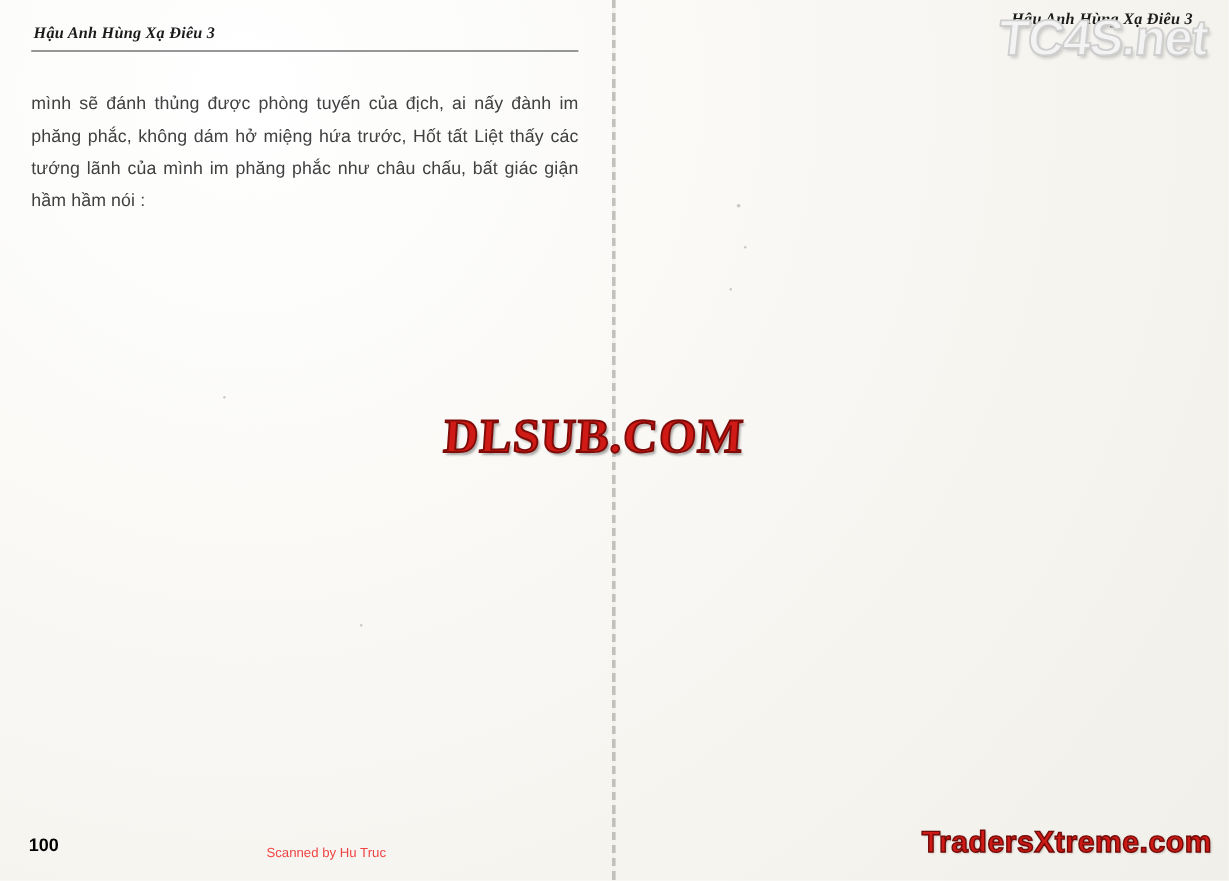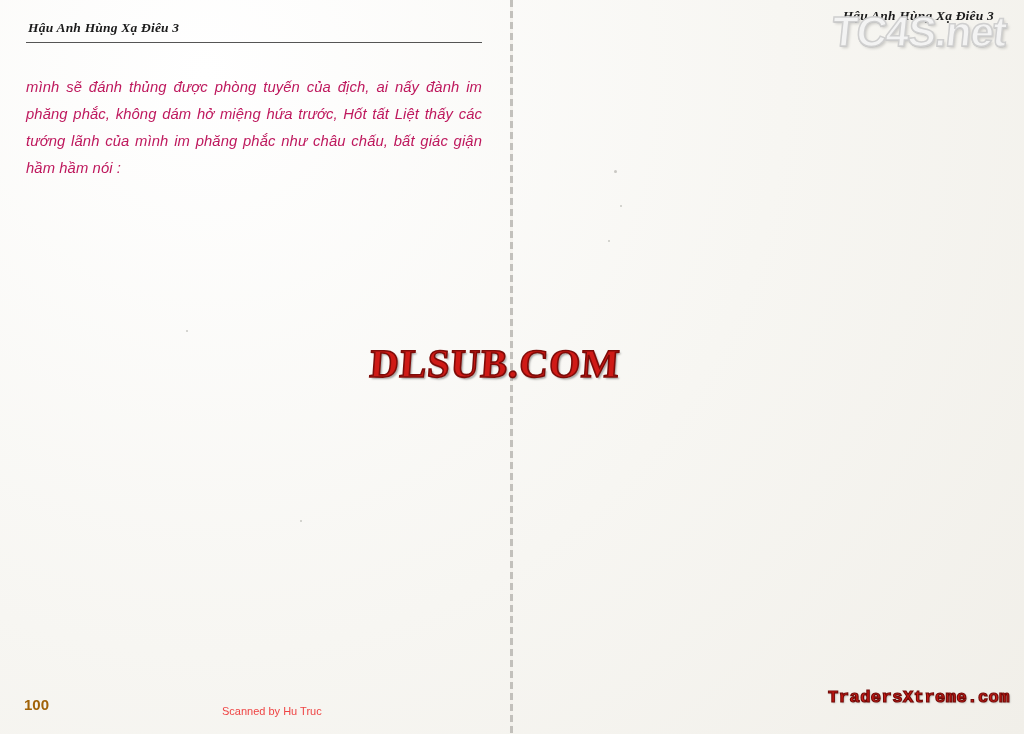--- a/index.html
+++ b/index.html
@@ -46,37 +46,36 @@
     position:absolute;
     height:1px;background:#2b2b2b;opacity:.8;
   }
   .rule-left{left:26px;top:42px;width:456px;}
 
   .body-text{
     position:absolute;
     font-family:"Liberation Sans", sans-serif;
     font-size:14.8px;
     line-height:27px;
-    color:#be185d;
+    color:#404040;
     text-align:justify;
     letter-spacing:.1px;
-    font-style:italic;
   }
   .bt-left{left:26px;top:74px;width:456px;}
 
   p{margin:0 0 17px 0;}
   p.indent{text-indent:40px;}
 
   .folio{
     position:absolute;
     left:24px;top:696px;
     font-family:"Liberation Sans", sans-serif;
     font-weight:bold;
     font-size:15px;
-    color:#a16207;
+    color:#000000;
   }
   .scanned-by{
     position:absolute;
     left:222px;top:705px;
     font-family:"Liberation Sans", sans-serif;
     font-weight:normal;
     font-size:11px;
     color:#ef4444;
   }
 
@@ -102,22 +101,22 @@
     font-family:"Liberation Serif", serif;
     font-size:40px;
     color:#cf1a16;
     -webkit-text-stroke:1.6px #7e0b08;
     letter-spacing:1px;
     text-shadow:2px 2px 2px rgba(0,0,0,.35);
     transform:skewX(-4deg);
   }
   .wm-traders{
     right:14px;top:688px;
-    font-family:Liberation Mono, monospace;
-    font-size:17px;
+    font-family:Liberation Sans, sans-serif;
+    font-size:25px;
     color:#cf1a16;
     -webkit-text-stroke:1.2px #720a07;
     letter-spacing:.5px;
     text-shadow:1px 1px 2px rgba(0,0,0,.3);
   }
   .speck{position:absolute;background:#9a9892;border-radius:50%;opacity:.5;}
 </style>
 </head>
 <body>
 

